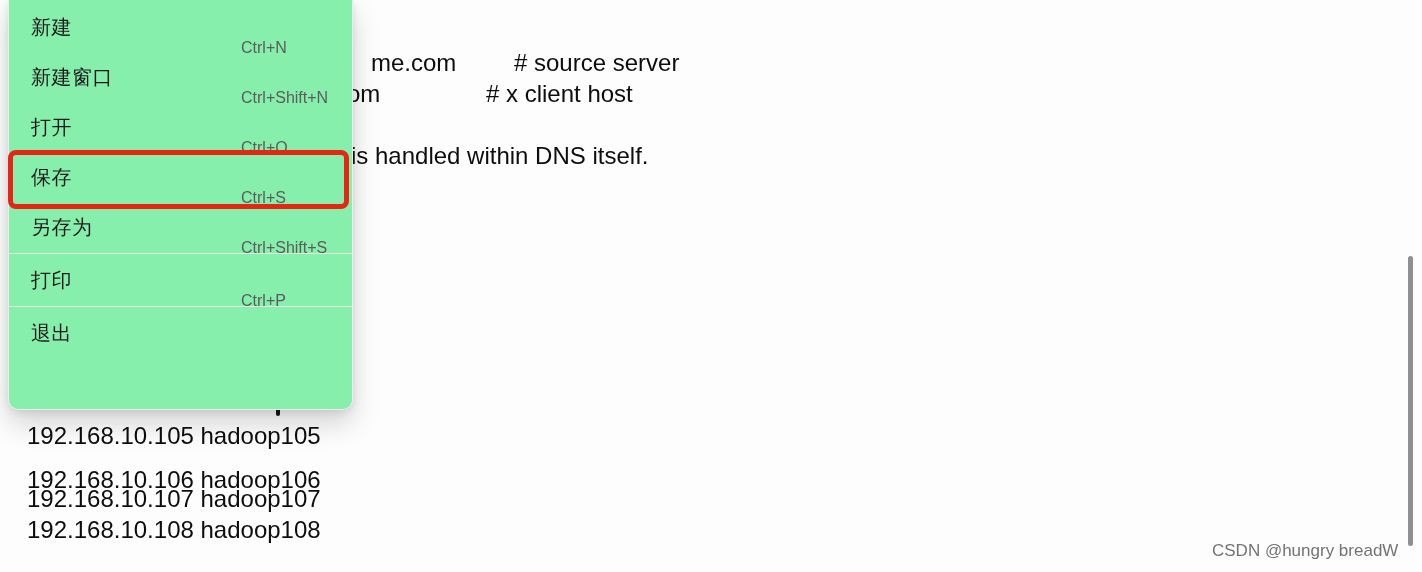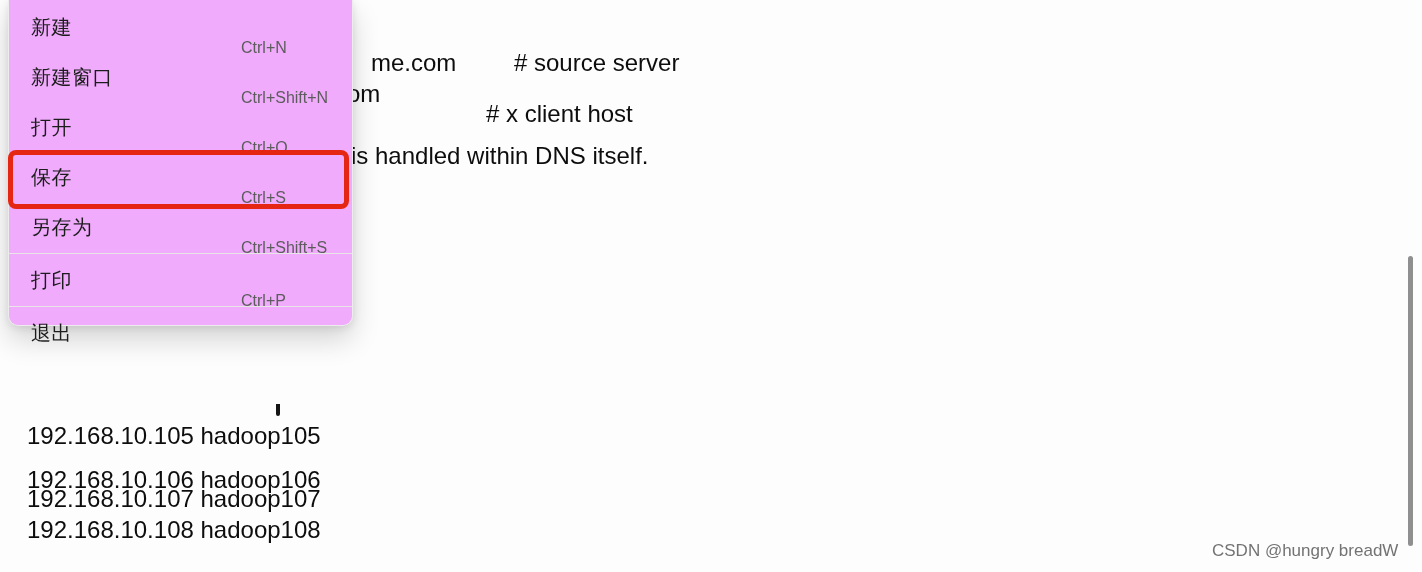--- a/index.html
+++ b/index.html
@@ -16,38 +16,38 @@
   .docline{
     position:absolute;
     color:#0d0d0d;
     font-size:24px;
     line-height:31px;
     white-space:pre;
   }
   .frag-0{left:347px;top:47px;margin-left:24px;}
   .frag-1{left:514px;top:47px;}
   .frag-2{left:347px;top:78px;}
-  .frag-3{left:486px;top:78px;margin-top:20px;}
+  .frag-3{left:486px;top:78px;}
   .frag-4{left:351px;top:140px;}
   .host-0{left:27px;top:420px;}
   .host-1{left:27px;top:464px;}
   .host-2{left:27px;top:483px;}
   .host-3{left:27px;top:514px;}
 
   
   .p-descender{
     position:absolute;left:276px;top:404px;
     width:4px;height:12px;background:#151515;border-radius:0 0 2px 2px;
   }
 
   
   .menu{
     position:absolute;left:8px;top:0;
-    width:345px;height:326px;
-    background:#f0abfc;
+    width:345px;height:410px;
+    background:#86efac;
     border:1px solid #ececec;border-top:none;
     border-radius:0 0 10px 10px;
     box-shadow:0 14px 28px rgba(0,0,0,0.16), 0 2px 8px rgba(0,0,0,0.10);
     box-sizing:border-box;
     padding-top:2px;
     z-index:5;
   }
   .mi{
     position:relative;
     height:50px;

